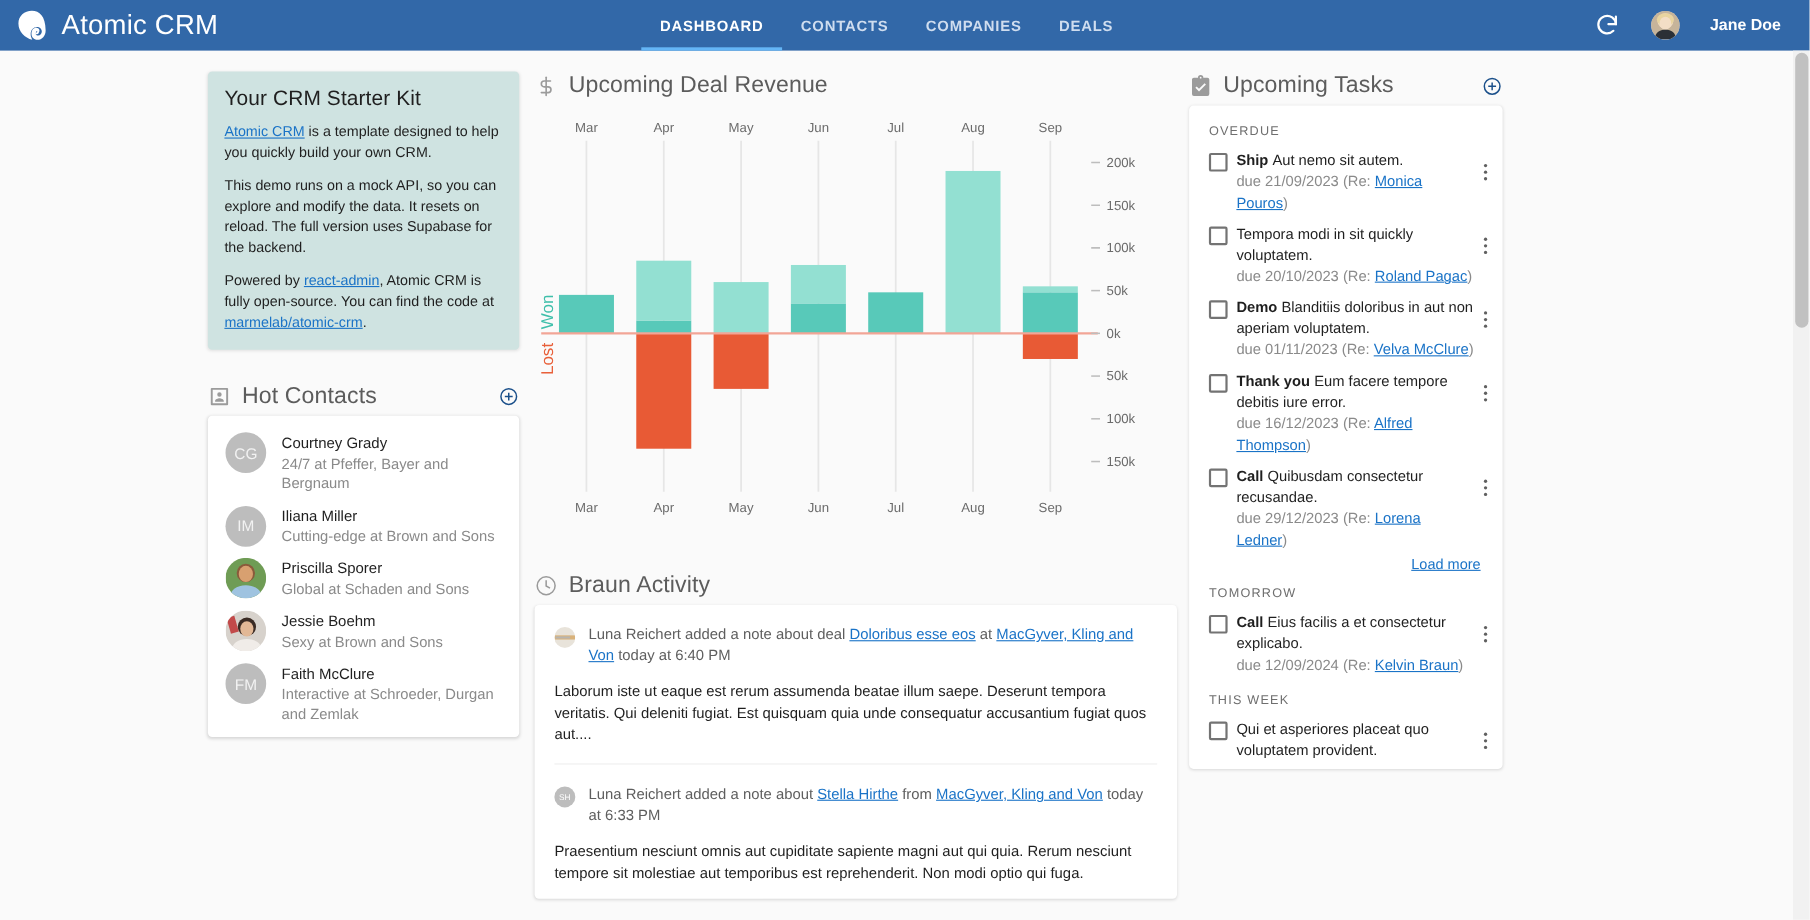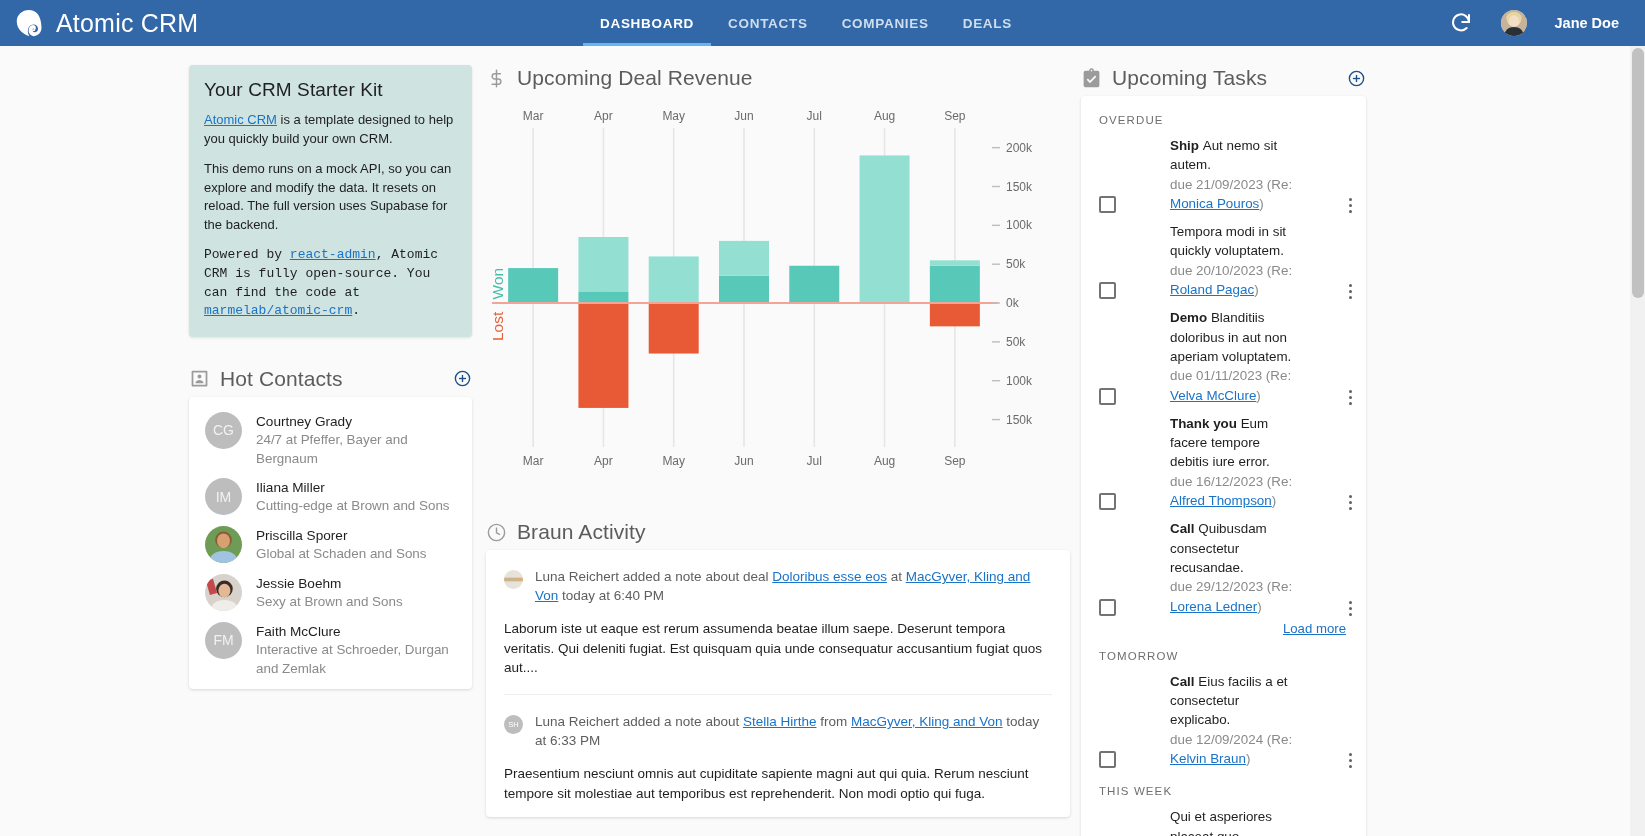--- a/index.html
+++ b/index.html
@@ -22,21 +22,21 @@
   
   .page{position:absolute;top:46px;left:0;width:1629px;height:790px;}
   .col-left{position:absolute;left:189px;top:19px;width:283px;}
   .col-mid{position:absolute;left:486px;top:14px;width:584px;}
   .col-right{position:absolute;left:1081px;top:14px;width:285px;}
 
   
   .starter{background:#cfe3e1;border-radius:4px;padding:14px 15px 16px 15px;box-sizing:border-box;box-shadow:0 1px 3px rgba(0,0,0,.10);}
   .starter h2{margin:0 0 10px 0;font-size:19px;font-weight:400;color:#1f1f1f;letter-spacing:.1px;}
   .starter p{margin:0 0 12px 0;font-size:13px;line-height:1.43;color:#1f1f1f;}
-  .starter p:last-child{margin-bottom:0;font-family:Liberation Mono, monospace;}
+  .starter p:last-child{margin-bottom:0;}
   a.link{color:#1a73c7;text-decoration:underline;}
 
   
   .sec-head{display:flex;align-items:center;gap:10px;height:36px;}
   .sec-head .ico{width:21px;height:21px;color:#9b9b9b;display:block;flex:0 0 auto;}
   .sec-head h3{margin:0;font-size:21px;font-weight:400;color:#5c5c5c;letter-spacing:.1px;}
   .sec-head .plus{margin-left:auto;width:19px;height:19px;color:#1a4f8a;display:block;cursor:pointer;}
 
   
   .hot-wrap{margin-top:24px;}
@@ -58,21 +58,21 @@
   .act-item{padding:13px 0 4px 0;}
   .act-head{display:flex;gap:12px;align-items:flex-start;}
   .act-av{width:19px;height:19px;border-radius:50%;flex:0 0 auto;margin-top:3px;background:#bdbdbd;color:#fff;font-size:7.5px;display:flex;align-items:center;justify-content:center;overflow:hidden;}
   .act-line{font-size:13.5px;color:#5e5e5e;line-height:1.42;}
   .act-body{font-size:13.5px;color:#1f1f1f;line-height:1.45;margin-top:14px;}
   .act-div{height:1px;background:#eeeeee;margin-top:16px;}
 
   
   .tasks-card{background:#fff;border-radius:4px;box-shadow:0 1px 3px rgba(0,0,0,.14);padding:4px 0 4px 0;}
   .task-group{font-size:11.5px;letter-spacing:1.1px;color:#6f6f6f;padding:14px 0 4px 18px;}
-  .task{display:flex;align-items:flex-end;padding:3px 6px 3px 14px;gap:46px;}
+  .task{display:flex;align-items:flex-start;padding:3px 6px 3px 14px;}
   .chk{width:17px;height:17px;border:2px solid #737373;border-radius:2px;flex:0 0 auto;margin:6px 8px 0 4px;background:#fff;cursor:pointer;box-sizing:border-box;}
   .task-txt{flex:1 1 auto;font-size:13.4px;line-height:1.44;color:#1f1f1f;padding-top:3px;}
   .task-txt b{font-weight:700;}
   .task-due{color:#8a8a8a;}
   .kebab{width:20px;flex:0 0 auto;display:flex;flex-direction:column;align-items:center;gap:3px;padding-top:16px;cursor:pointer;}
   .kebab i{width:3px;height:3px;border-radius:50%;background:#606060;display:block;}
   .load-more-row{display:flex;justify-content:flex-end;padding:2px 20px 0 0;}
   .load-more{font-size:13.2px;color:#1a73c7;text-decoration:underline;cursor:pointer;}
 
   

